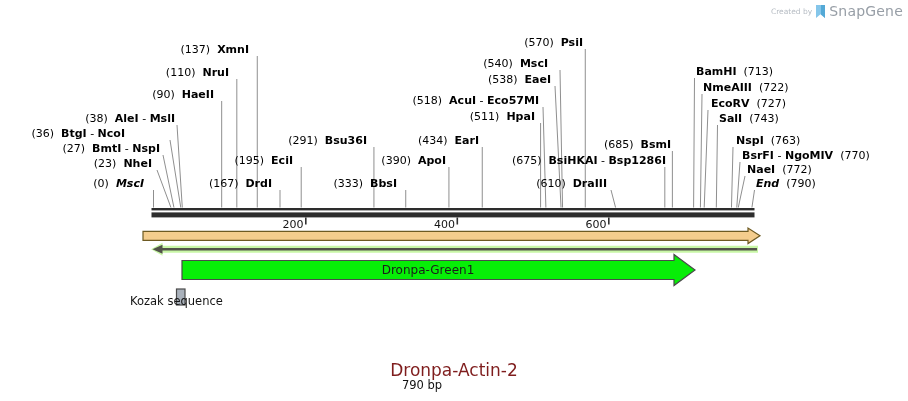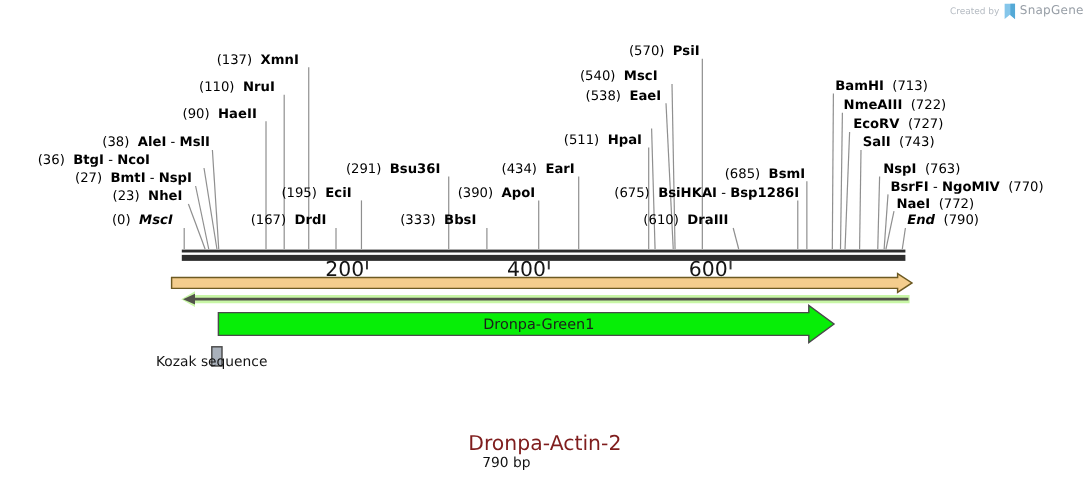--- a/index.html
+++ b/index.html
@@ -4,30 +4,30 @@
 <style>
   html,body{margin:0;padding:0;background:#fff;}
   .stage{position:relative;width:908px;height:401px;background:#fff;
          font-family:"DejaVu Sans","Liberation Sans",sans-serif;overflow:hidden;}
   #canvas{position:absolute;left:0;top:0;}
   .site{position:absolute;font-size:11px;line-height:13px;white-space:nowrap;color:#000;}
   .site .nm{font-weight:bold;}
   .site .ps{font-weight:normal;}
   .site .gap{display:inline-block;width:7px;}
   .site.it .nm{font-style:italic;}
-  .rnum{position:absolute;font-size:17px;line-height:12px;color:#141414;}
+  .rnum{position:absolute;font-size:11px;line-height:12px;color:#141414;}
   .feat-label{position:absolute;font-size:12px;line-height:14px;color:#1c1c1c;text-align:center;}
   .kozak-label{position:absolute;font-size:11.5px;line-height:13px;color:#141414;}
   .map-title{position:absolute;left:0;width:908px;top:360px;text-align:center;
              font-size:17px;font-weight:normal;color:#7f1d1d;}
   .map-sub{position:absolute;left:0;width:844px;top:378px;text-align:center;
            font-size:11.5px;color:#111;}
   .credit{position:absolute;top:3px;right:5px;display:flex;align-items:center;gap:4px;}
   .credit .pre{font-size:7.5px;color:#b6bcc3;}
-  .credit .brand{font-size:10px;color:#979ea6;letter-spacing:.2px;}
+  .credit .brand{font-size:14px;color:#979ea6;letter-spacing:.2px;}
 </style>
 </head>
 <body>
 
 <div class="stage">
 
   <div class="credit">
     <span class="pre">Created by</span>
     <svg width="9" height="13" viewBox="0 0 9 13">
       <polygon points="0,0 9,0 9,13 4.5,9.2 0,13" fill="#85c6ea"></polygon>
@@ -78,37 +78,38 @@
       <polygon points="162.5,244.8 152.5,249.3 162.5,253.8" fill="#52524a"></polygon>
       <polygon points="182,260.5 674,260.5 674,254.5 695,270 674,285.5 674,279.5 182,279.5" fill="#07ee07" stroke="#4a4a4a" stroke-width="1.2"></polygon>
       <rect x="176.5" y="289" width="8.5" height="16" fill="#a9b1bb" stroke="#4a4a4a" stroke-width="1.2"></rect>
     </svg>
 
   <div class="map-title">Dronpa-Actin-2</div>
   <div class="map-sub">790 bp</div>
 <div class="rnum" style="right: 604.5px; top: 218.5px;">200</div>
     <div class="rnum" style="right: 453px; top: 218.5px;">400</div>
     <div class="rnum" style="right: 301.5px; top: 218.5px;">600</div>
-    <div class="feat-label" style="left: 182px; width: 492px; top: 263px; margin-left: 21px;">Dronpa-Green1</div>
+    <div class="feat-label" style="left: 182px; width: 492px; top: 263px;">Dronpa-Green1</div>
     <div class="kozak-label" style="left: 130px; top: 295px;">Kozak sequence</div>
     <div class="site it" style="right: 764px; top: 177px;"><span class="ps">(0)</span><span class="gap"></span><span class="nm">MscI</span></div>
     <div class="site" style="right: 756px; top: 157px;"><span class="ps">(23)</span><span class="gap"></span><span class="nm">NheI</span></div>
     <div class="site" style="right: 748px; top: 142px;"><span class="ps">(27)</span><span class="gap"></span><span class="nm">BmtI</span><span class="ps"> - </span><span class="nm">NspI</span></div>
     <div class="site" style="right: 783px; top: 127px;"><span class="ps">(36)</span><span class="gap"></span><span class="nm">BtgI</span><span class="ps"> - </span><span class="nm">NcoI</span></div>
     <div class="site" style="right: 733px; top: 112px;"><span class="ps">(38)</span><span class="gap"></span><span class="nm">AleI</span><span class="ps"> - </span><span class="nm">MslI</span></div>
     <div class="site" style="right: 694px; top: 88px;"><span class="ps">(90)</span><span class="gap"></span><span class="nm">HaeII</span></div>
     <div class="site" style="right: 679px; top: 66px;"><span class="ps">(110)</span><span class="gap"></span><span class="nm">NruI</span></div>
     <div class="site" style="right: 659px; top: 43px;"><span class="ps">(137)</span><span class="gap"></span><span class="nm">XmnI</span></div>
     <div class="site" style="right: 636px; top: 177px;"><span class="ps">(167)</span><span class="gap"></span><span class="nm">DrdI</span></div>
     <div class="site" style="right: 615px; top: 154px;"><span class="ps">(195)</span><span class="gap"></span><span class="nm">EciI</span></div>
     <div class="site" style="right: 541px; top: 134px;"><span class="ps">(291)</span><span class="gap"></span><span class="nm">Bsu36I</span></div>
     <div class="site" style="right: 511px; top: 177px;"><span class="ps">(333)</span><span class="gap"></span><span class="nm">BbsI</span></div>
     <div class="site" style="right: 462px; top: 154px;"><span class="ps">(390)</span><span class="gap"></span><span class="nm">ApoI</span></div>
     <div class="site" style="right: 429px; top: 134px;"><span class="ps">(434)</span><span class="gap"></span><span class="nm">EarI</span></div>
     <div class="site" style="right: 373px; top: 110px;"><span class="ps">(511)</span><span class="gap"></span><span class="nm">HpaI</span></div>
+    <div class="site" style="right: 369px; top: 94px;"><span class="ps">(518)</span><span class="gap"></span><span class="nm">AcuI</span><span class="ps"> - </span><span class="nm">Eco57MI</span></div>
     <div class="site" style="right: 357px; top: 73px;"><span class="ps">(538)</span><span class="gap"></span><span class="nm">EaeI</span></div>
     <div class="site" style="right: 360px; top: 57px; margin-left: 10px;"><span class="ps">(540)</span><span class="gap"></span><span class="nm">MscI</span></div>
     <div class="site" style="right: 325px; top: 36px;"><span class="ps">(570)</span><span class="gap"></span><span class="nm">PsiI</span></div>
     <div class="site" style="right: 301px; top: 177px;"><span class="ps">(610)</span><span class="gap"></span><span class="nm">DraIII</span></div>
     <div class="site" style="right: 242px; top: 154px;"><span class="ps">(675)</span><span class="gap"></span><span class="nm">BsiHKAI</span><span class="ps"> - </span><span class="nm">Bsp1286I</span></div>
     <div class="site" style="right: 237px; top: 138px;"><span class="ps">(685)</span><span class="gap"></span><span class="nm">BsmI</span></div>
     <div class="site" style="left: 696px; top: 65px;"><span class="nm">BamHI</span><span class="gap"></span><span class="ps">(713)</span></div>
     <div class="site" style="left: 703px; top: 81px;"><span class="nm">NmeAIII</span><span class="gap"></span><span class="ps">(722)</span></div>
     <div class="site" style="left: 711px; top: 97px;"><span class="nm">EcoRV</span><span class="gap"></span><span class="ps">(727)</span></div>
     <div class="site" style="left: 719px; top: 112px;"><span class="nm">SalI</span><span class="gap"></span><span class="ps">(743)</span></div>

